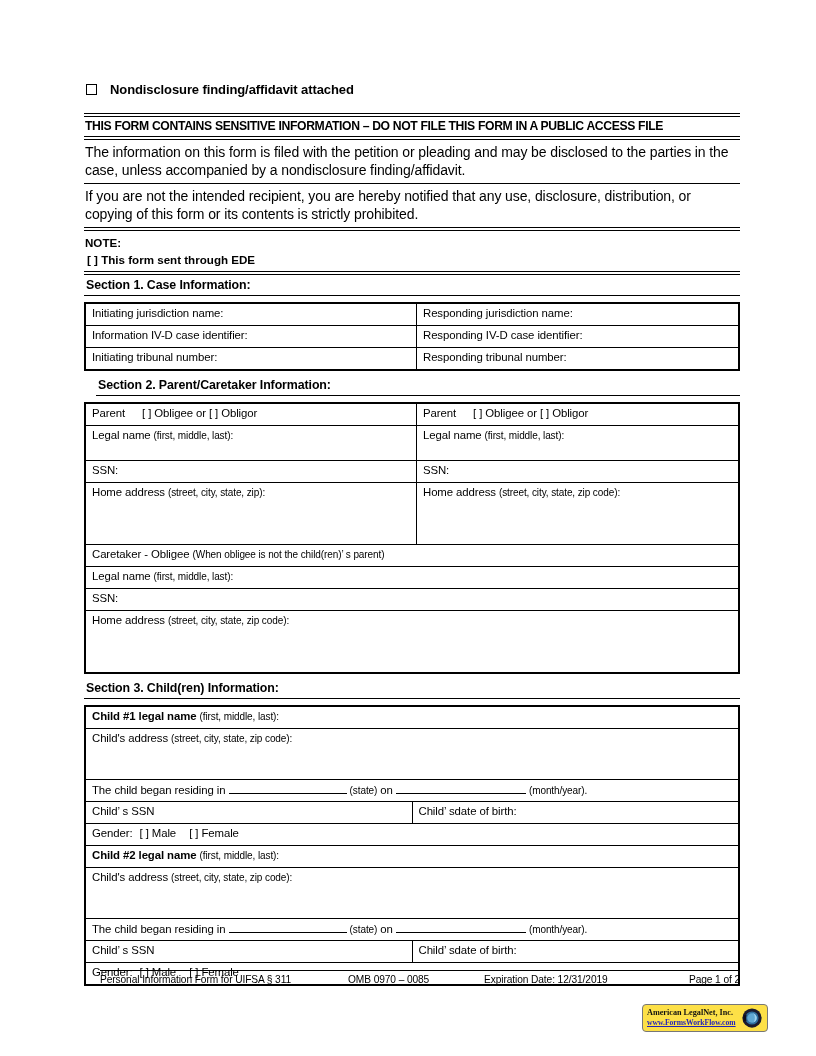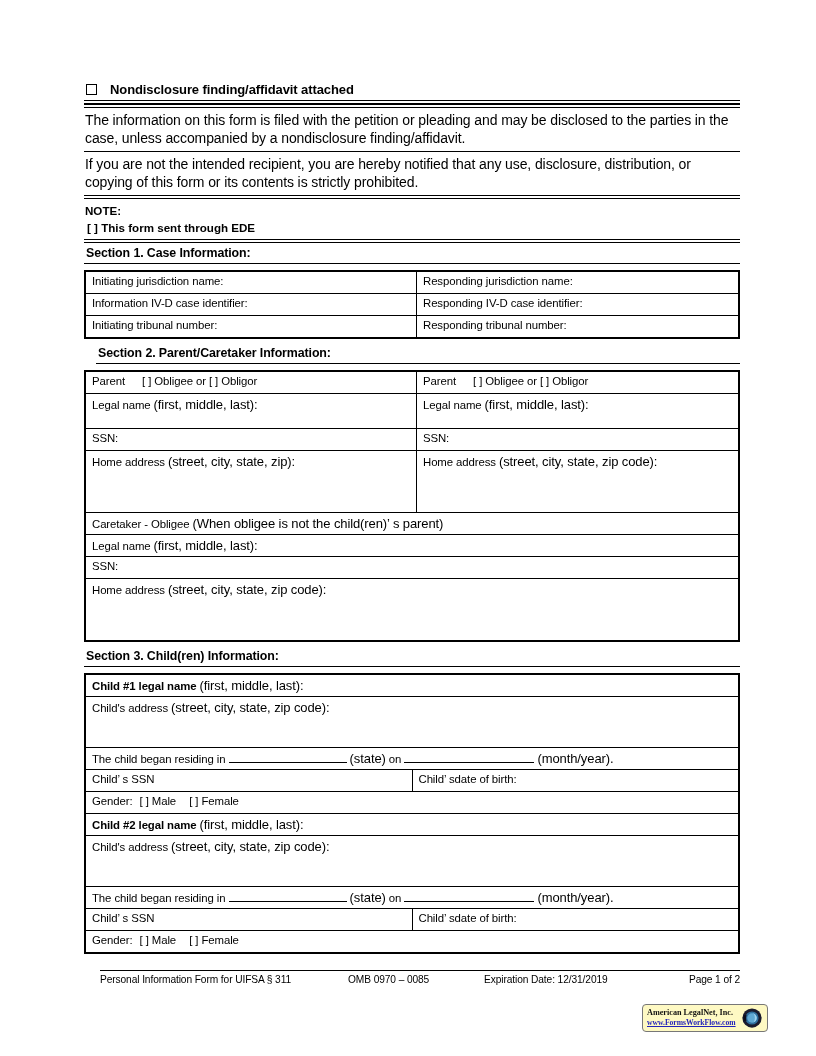--- a/index.html
+++ b/index.html
@@ -30,21 +30,21 @@
     font-size: 13.5px;
     font-weight: bold;
     letter-spacing: -0.2px;
     line-height: 17px;
     white-space: nowrap;
   }
   .nondisclosure-row {
     display: flex;
     align-items: center;
     margin-top: 8px;
-    margin-bottom: 3px;
+    margin-bottom: 16px;
   }
   .checkbox-glyph {
     display: inline-block;
     width: 9px;
     height: 9px;
     border: 1px solid #000;
     margin-right: 13px;
     margin-left: 2px;
     background: #fff;
   }
@@ -103,21 +103,21 @@
     border: 2.2px solid #000;
   }
   table.form-table td {
     border: 1px solid #000;
     vertical-align: top;
     padding: 3px 0 3px 6px;
     font-size: 11.4px;
     letter-spacing: -0.1px;
   }
   .lbl { font-size: 11.4px; }
-  .lbl-sm { font-size: 13px; letter-spacing: -0.1px; }
+  .lbl-sm { font-size: 10px; letter-spacing: -0.1px; }
   .lbl-bold { font-weight: bold; font-size: 11.4px; }
 
   .h-sm   { height: 15px; }
   .h-md   { height: 28px; }
   .h-lg   { height: 55px; }
   .h-xl   { height: 44px; }
 
   .sec1-gap { height: 6px; }
 
   .blank-line {
@@ -154,21 +154,21 @@
 
   
   .stamp {
     position: absolute;
     left: 642px;
     top: 1004px;
     width: 126px;
     height: 28px;
     border: 1px solid #777;
     border-radius: 4px;
-    background: #fef9c3;
+    background: #fde047;
     display: flex;
     align-items: center;
     padding: 0 4px;
     box-sizing: border-box;
   }
   .stamp-text {
     flex: 1;
     line-height: 10px;
   }
   .stamp-name {
@@ -199,20 +199,21 @@
 
   <div class="content">
 
 
     <div class="nondisclosure-row">
       <span class="checkbox-glyph"></span>
       <span class="nondisclosure-label">Nondisclosure finding/affidavit attached</span>
     </div>
 
     <div class="rule-double"></div>
+    <div class="sensitive-line">THIS FORM CONTAINS SENSITIVE INFORMATION – DO NOT FILE THIS FORM IN A PUBLIC ACCESS FILE</div>
     <div class="rule-double"></div>
 
     <div class="notice-para">The information on this form is filed with the petition or pleading and may be disclosed to the parties in the case, unless accompanied by a nondisclosure finding/affidavit.</div>
     <div class="rule-single"></div>
 
     <div class="notice-para">If you are not the intended recipient, you are hereby notified that any use, disclosure, distribution, or copying of this form or its contents is strictly prohibited.</div>
     <div class="rule-double"></div>
 
     <div class="note-block">
       <div>NOTE:</div>

